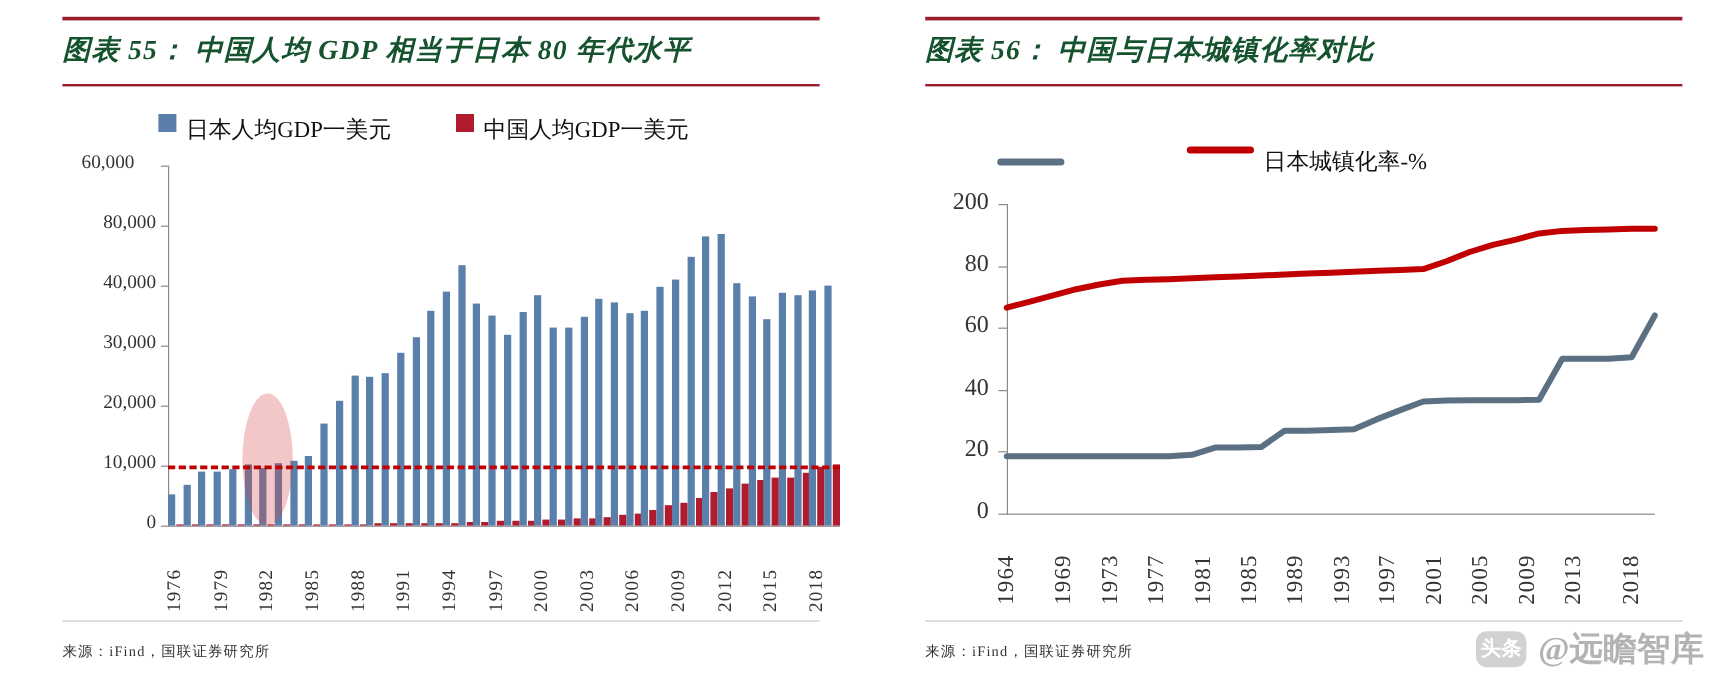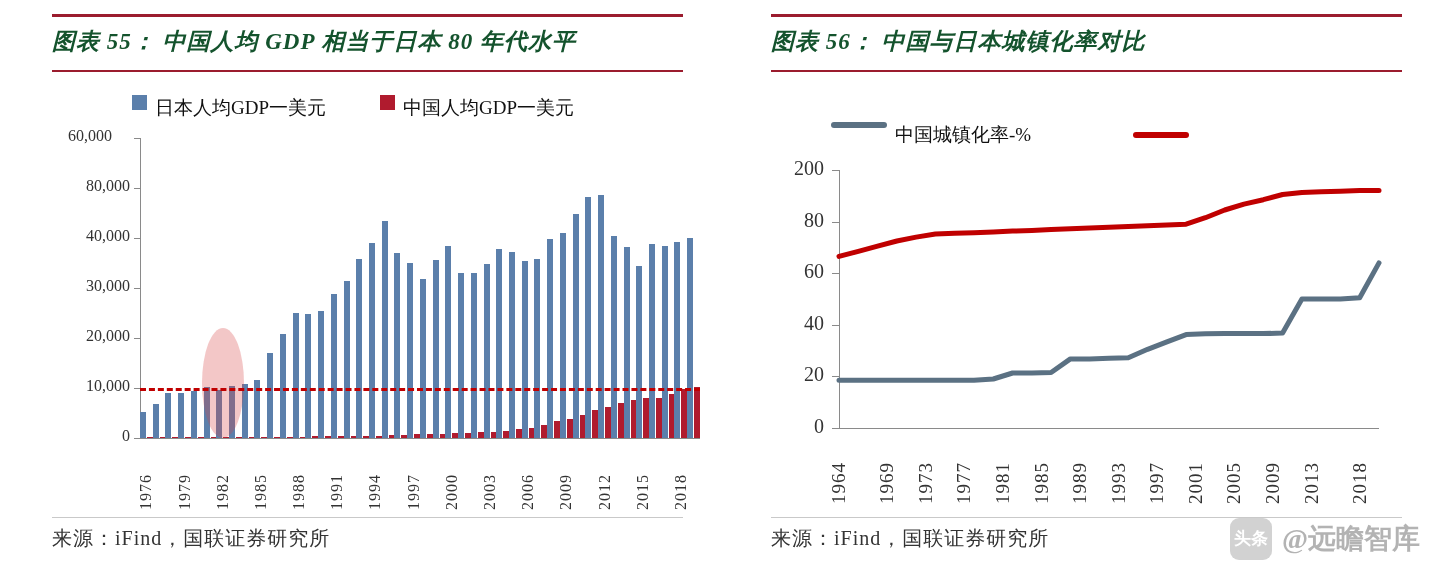--- a/index.html
+++ b/index.html
@@ -31,21 +31,21 @@
     letter-spacing:1px;
     color:#14532d;
     white-space:nowrap;
   }
 
   .source-rule{
     position:absolute;left:52px;right:36px;bottom:62px;height:1px;background:#c9c9c9;
   }
   .source{
     position:absolute;left:52px;bottom:28px;
-    font-size:20px;color:#333;letter-spacing:1px;
+    font-size:12px;color:#333;letter-spacing:1px;
     font-family:"Liberation Serif", serif;
   }
 
   
   .legend{position:absolute;display:flex;align-items:center;gap:30px;}
   .legend-item{display:flex;gap:8px;font-size:19px;color:#111;
     font-family:"Liberation Serif", serif;white-space:nowrap;padding-left:24px;}
   .swatch-bar{width:15px;height:15px;display:inline-block;}
   .swatch-line{width:56px;height:6px;display:inline-block;border-radius:3px;}
 
@@ -71,21 +71,21 @@
   .ellipse{position:absolute;border-radius:50%;background:rgba(216,70,70,0.30);}
 
   .watermark{
     position:absolute;right:18px;bottom:20px;
     display:flex;align-items:center;gap:10px;
     font-size:28px;color:#9a9a9a;font-weight:bold;
     font-family:"Liberation Serif", serif;
     opacity:.75;
   }
   .wm-badge{
-    width:42px;height:42px;border-radius:9px;background:#c3c3c3;color:#fff;
+    width:42px;height:30px;border-radius:9px;background:#c3c3c3;color:#fff;
     font-size:17px;display:flex;align-items:center;justify-content:center;line-height:1.05;
     text-align:center;font-weight:bold;
   }
 </style>
 </head>
 <body>
 
 <div class="page">
 
   <div class="panel panel-left">
@@ -236,24 +236,24 @@
 
   <div class="panel panel-right">
     <div class="panel-inner">
       <div class="title-rule-top"></div>
       <div class="chart-title">图表 56： 中国与日本城镇化率对比</div>
       <div class="title-rule-bot"></div>
 
       <div class="legend" style="left:88px;top:122px;gap:78px;">
         <div class="legend-item">
           <span class="swatch-line" style="background:#5b7183"></span>
-          <span>中国城镇化率-%</span>
         </div>
         <div class="legend-item">
           <span class="swatch-line" style="background:#c00000"></span>
+          <span>日本城镇化率-%</span>
         </div>
       </div>
 
       <div class="plot" id="plot-right" style="left:0;top:0;width:719px;height:580px;">
           <div class="ytick-label" style="top: 415px; left: 20px; width: 85px; font-size: 20px;">0</div>
           <div class="tickmark" style="left: 113px; top: 428px; width: 7px; height: 1px;"></div>
           <div class="ytick-label" style="top: 363.4px; left: 20px; width: 85px; font-size: 20px;">20</div>
           <div class="tickmark" style="left: 113px; top: 376.4px; width: 7px; height: 1px;"></div>
           <div class="ytick-label" style="top: 311.8px; left: 20px; width: 85px; font-size: 20px;">40</div>
           <div class="tickmark" style="left: 113px; top: 324.8px; width: 7px; height: 1px;"></div>

